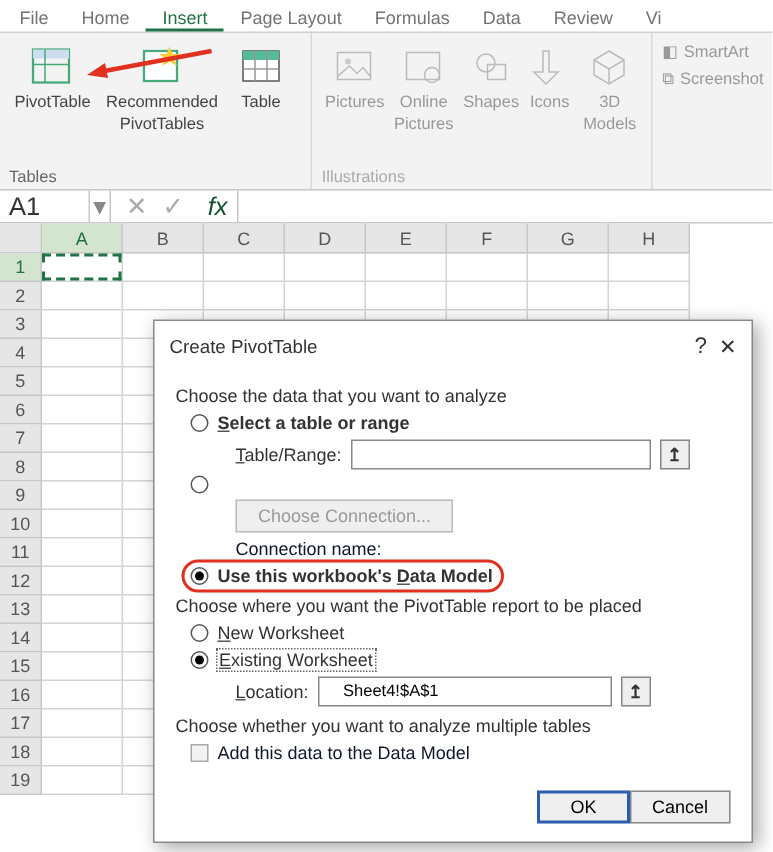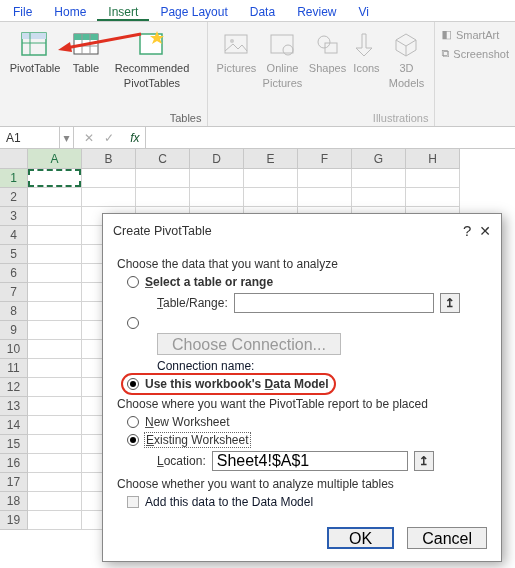--- a/index.html
+++ b/index.html
@@ -18,21 +18,21 @@
   .menubar {
     display: flex;
     gap: 0;
     padding: 2px 2px 0;
     font-size: 12px;
     border-bottom: 1px solid #d0d0d0;
     height: 22px;
   }
   .menubar span {
     padding: 3px 11px;
-    color: #1d4ed8;
+    color: #737373;
   }
   .menubar .active {
     color: #217346;
     border-bottom: 2px solid #217346;
   }
   
   .ribbon {
     display: flex;
     background: #f3f3f3;
     border-bottom: 1px solid #c8c8c8;
@@ -53,40 +53,40 @@
     flex-direction: column;
     align-items: center;
     justify-content: flex-start;
     padding: 2px 4px;
     text-align: center;
     line-height: 1.2;
     color: #444;
     gap: 2px;
   }
   .rbtn .ic { width: 32px; height: 32px; display:flex; align-items:center; justify-content:center; }
-  .group-label { text-align: right; font-size: 11px; color: #666; padding-top: 2px; }
+  .group-label { text-align: left; font-size: 11px; color: #666; padding-top: 2px; }
   .illus .rbtn { color: #999; }
   .illus .group-label { color: #aaa; }
   .rightcol {
     display:flex; flex-direction:column; justify-content:flex-start;
     padding: 6px 6px; color:#999; gap:6px; font-size:11px;
   }
   .rightcol div { display:flex; align-items:center; gap:4px;}
   
   .arrow {
     position: absolute;
     top: 30px; left: 56px;
     pointer-events: none;
   }
   
   .formulabar {
     display:flex; align-items:center;
     border-bottom:1px solid #c8c8c8;
     height: 22px;
-    font-size: 12px;
+    font-size: 17px;
   }
   .namebox {
     width: 60px; height: 100%;
     border-right: 1px solid #c8c8c8;
     display:flex; align-items:center;
     padding: 0 6px;
   }
   .namebox-dd {
     width: 14px; height:100%;
     border-right:1px solid #c8c8c8;
@@ -153,93 +153,94 @@
     background:#fff;
   }
   .radio.checked::after {
     content:""; width:6px;height:6px;border-radius:50%;background:#000;
   }
   .checkbox {
     width:12px;height:12px;border:1px solid #aaa;background:#f3f3f3;
     display:inline-block;
   }
   .textinput {
-    border:1px solid #888; height:20px; padding:0 4px;
-    font-size:16px; background:#fff;
+    border:1px solid #888; height:20px; padding:0 16px;
+    font-size:11px; background:#fff;
   }
   .pickbtn {
     width:20px;height:20px;border:1px solid #888;background:#efefef;
     display:inline-flex;align-items:center;justify-content:center;font-weight:bold;
   }
   .btn {
     border:1px solid #888; background:#efefef;
     padding: 2px 14px; height:22px;
-    font-size:16px;
+    font-size:12px;
   }
   .btn.disabled { color:#999; border-color:#bbb;}
   .btn.primary { border:2px solid #2a5db0; padding:1px 20px;}
-  .dlg-buttons { display:flex; justify-content:flex-end; gap:13px; padding: 4px 14px 12px; }
+  .dlg-buttons { display:flex; justify-content:flex-end; gap:0; padding: 4px 14px 12px; }
   .muted { color: #0f172a; }
   .ul { text-decoration: underline; text-decoration-color: #555; }
   .ring {
     position:absolute;
     border:2.5px solid #e03020;
     border-radius: 14px;
     pointer-events:none;
   }
   .dotted { outline: 1px dotted #666; outline-offset: 0px; padding:0 1px;}
 </style>
 </head>
 <body>
 
 <div class="menubar">
   <span>File</span>
   <span>Home</span>
   <span class="active">Insert</span>
   <span>Page Layout</span>
+  <span>Formulas</span>
   <span>Data</span>
   <span>Review</span>
   <span>Vi</span>
 </div>
 
 <div class="ribbon">
   <div class="group" style="width:210px">
     <div class="group-buttons">
       <div class="rbtn" style="width:58px">
         <span class="ic">
           <svg width="30" height="30">
               <rect x="2" y="4" width="24" height="22" fill="none" stroke="#4a7" stroke-width="1.5"></rect>
               <rect x="2" y="4" width="24" height="6" fill="#cde"></rect>
               <line x1="10" y1="4" x2="10" y2="26" stroke="#4a7"></line>
               <line x1="2" y1="14" x2="26" y2="14" stroke="#4a7"></line>
             </svg>
         </span>
         <span>PivotTable</span>
+      </div>
+      <div class="rbtn" style="width:88px">
+        <span class="ic">
+          <svg width="30" height="30">
+              <rect x="3" y="5" width="22" height="20" fill="#fff" stroke="#4a7" stroke-width="1.5"></rect>
+              <polygon points="20,2 22,7 27,7 23,10 25,15 20,12 15,15 17,10 13,7 18,7" fill="#fc3"></polygon>
+            </svg>
+        </span>
+        <span>Recommended</span>
+        <span>PivotTables</span>
       </div>
       <div class="rbtn" style="width:44px">
         <span class="ic">
           <svg width="30" height="30">
               <rect x="3" y="5" width="24" height="20" fill="#fff" stroke="#555"></rect>
               <rect x="3" y="5" width="24" height="6" fill="#5b9"></rect>
               <line x1="11" y1="5" x2="11" y2="25" stroke="#999"></line>
               <line x1="19" y1="5" x2="19" y2="25" stroke="#999"></line>
               <line x1="3" y1="17" x2="27" y2="17" stroke="#999"></line>
             </svg>
         </span>
         <span>Table</span>
-      </div>
-      <div class="rbtn" style="width:88px">
-        <span class="ic">
-          <svg width="30" height="30">
-              <rect x="3" y="5" width="22" height="20" fill="#fff" stroke="#4a7" stroke-width="1.5"></rect>
-              <polygon points="20,2 22,7 27,7 23,10 25,15 20,12 15,15 17,10 13,7 18,7" fill="#fc3"></polygon>
-            </svg>
-        </span>
-        <span>Recommended</span>
-        <span>PivotTables</span>
       </div>
     </div>
     <div class="group-label">Tables</div>
   </div>
 
   <div class="group illus" style="flex:1">
     <div class="group-buttons">
       <div class="rbtn" style="width:44px">
         <span class="ic">
             <svg width="28" height="28">

